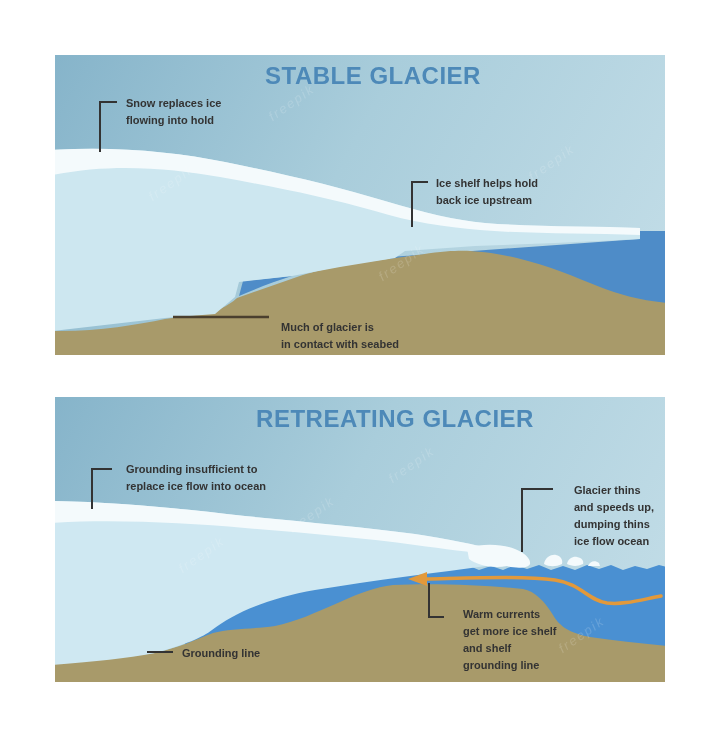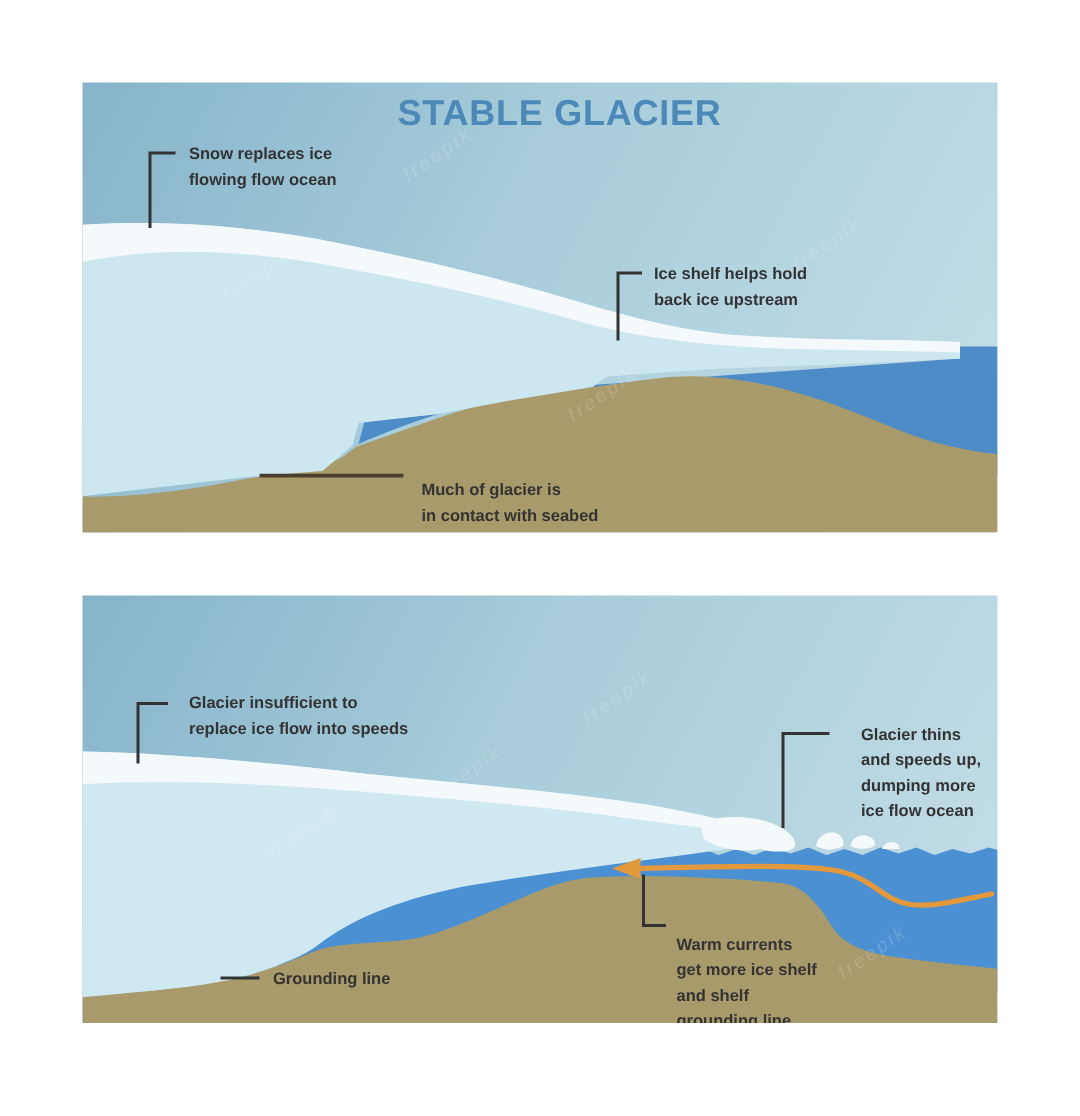--- a/index.html
+++ b/index.html
@@ -51,21 +51,21 @@
 
     <div class="wm" style="left:90px;top:120px;">freepik</div>
     <div class="wm" style="left:320px;top:200px;">freepik</div>
     <div class="wm" style="left:470px;top:100px;">freepik</div>
     <div class="wm" style="left:210px;top:40px;">freepik</div>
 
     <div class="title" style="left:318px;top:7px;">STABLE GLACIER</div>
 
     <div class="label" style="left:71px;top:40px;">
       <div>Snow replaces ice</div>
-      <div>flowing flow ocean</div>
+      <div>flowing into hold</div>
     </div>
     <div class="label" style="left:381px;top:120px;">
       <div>Ice shelf helps hold</div>
       <div>back ice upstream</div>
     </div>
     <div class="label" style="left:226px;top:264px;">
       <div>Much of glacier is</div>
       <div>in contact with seabed</div>
     </div>
   </div>
@@ -107,32 +107,33 @@
       <path stroke="#333333" stroke-width="2" fill="none" d="M 498 92 L 467 92 L 467 155"></path>
       <path stroke="#333333" stroke-width="2" fill="none" d="M 374 186 L 374 220 L 389 220"></path>
       <path stroke="#333333" stroke-width="2" fill="none" d="M 92 255 L 118 255"></path>
     </svg>
 
     <div class="wm" style="left:120px;top:150px;">freepik</div>
     <div class="wm" style="left:330px;top:60px;">freepik</div>
     <div class="wm" style="left:500px;top:230px;">freepik</div>
     <div class="wm" style="left:230px;top:110px;">freepik</div>
 
+    <div class="title" style="left:340px;top:8px;">RETREATING GLACIER</div>
 
     <div class="label" style="left:71px;top:64px;">
-      <div>Glacier insufficient to</div>
-      <div>replace ice flow into speeds</div>
+      <div>Grounding insufficient to</div>
+      <div>replace ice flow into ocean</div>
     </div>
     <div class="label" style="left:519px;top:85px;">
       <div>Glacier thins</div>
       <div>and speeds up,</div>
-      <div>dumping more</div>
+      <div>dumping thins</div>
       <div>ice flow ocean</div>
     </div>
-    <div class="label" style="left:396px;top:209px;margin-top:16px;">
+    <div class="label" style="left:408px;top:209px;">
       <div>Warm currents</div>
       <div>get more ice shelf</div>
       <div>and shelf</div>
       <div>grounding line</div>
     </div>
     <div class="label" style="left:127px;top:248px;">
       <div>Grounding line</div>
     </div>
   </div>
 

